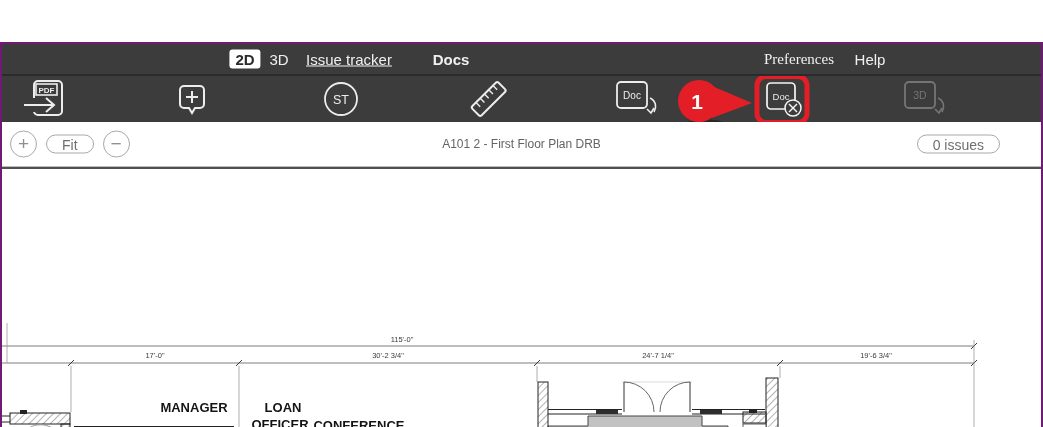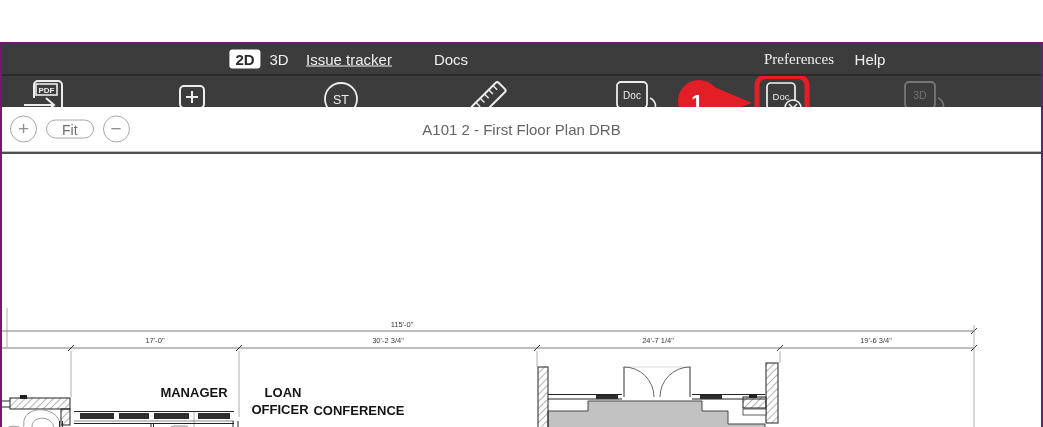--- a/index.html
+++ b/index.html
@@ -23,21 +23,21 @@
   .menu-item{
     position:absolute;top:50%;transform:translate(-50%,-50%);
     color:#f0f0f0;font-size:15px;white-space:nowrap;cursor:default;
   }
   .menu-chip{
     background:#ffffff;color:#2b2b2b;
     border-radius:3px;padding:1px 6px;font-weight:600;
   }
   
   .toolbar{
-    position:relative;height:31px;background:#3c3c3c;
+    position:relative;height:46px;background:#3c3c3c;
   }
   .toolbar svg{display:block;}
   
   .view-bar{
     position:relative;height:45px;background:#ffffff;
     border-bottom:1px solid #bdbdbd;
   }
   .zoom-group{position:absolute;left:8px;top:50%;transform:translateY(-50%);display:flex;align-items:center;gap:9px;}
   .circle-btn{
     width:27px;height:27px;border:1px solid #a8a8a8;border-radius:50%;
@@ -46,21 +46,21 @@
     padding-bottom:2px;
   }
   .pill-btn{
     height:19px;border:1px solid #a8a8a8;border-radius:14px;
     display:flex;align-items:center;justify-content:center;
     color:#6f6f6f;font-size:14px;background:#fff;cursor:pointer;
     padding:0 15px;white-space:nowrap;
   }
   .view-title{
     position:absolute;left:50%;top:50%;transform:translate(-50%,-50%);
-    color:#646464;font-size:15px;white-space:nowrap;
+    color:#646464;font-size:12px;white-space:nowrap;
   }
   .issues-btn{position:absolute;right:41px;top:50%;transform:translateY(-50%);}
   
   .canvas{
     position:relative;height:294px;background:#ffffff;
     border-top:2px solid #505050;
   }
   .canvas svg{display:block;}
   .dim-text{font:7.5px "Liberation Sans",sans-serif;fill:#3a3a3a;}
   .room-text{font:bold 13px "Liberation Sans",sans-serif;fill:#141414;}
@@ -69,21 +69,21 @@
 </style>
 </head>
 <body>
 
 <div id="app">
 
   <div class="menu-bar">
     <span class="menu-item menu-chip" style="left:243px;">2D</span>
     <span class="menu-item" style="left:277px;">3D</span>
     <span class="menu-item" style="left:347px;text-decoration:underline;">Issue tracker</span>
-    <span class="menu-item" style="left:449px;">Docs</span>
+    <span class="menu-item" style="left:449px;font-weight:bold;">Docs</span>
     <span class="menu-item" style="left:797px;font-family:Liberation Serif, serif;">Preferences</span>
     <span class="menu-item" style="left:868px;">Help</span>
   </div>
 
   <div class="toolbar">
     <svg width="1039" height="47" viewBox="0 35 1039 47">
 
       <g stroke="#ededed" stroke-width="2" fill="none">
         <rect x="32" y="40" width="28" height="34" rx="4"></rect>
         <rect x="20" y="57" width="13" height="14" fill="#3c3c3c" stroke="none"></rect>
@@ -145,20 +145,21 @@
     </svg>
   </div>
 
   <div class="view-bar">
     <div class="zoom-group">
       <div class="circle-btn">+</div>
       <div class="pill-btn">Fit</div>
       <div class="circle-btn">−</div>
     </div>
     <div class="view-title">A101 2 - First Floor Plan DRB</div>
+    <div class="pill-btn issues-btn">0 issues</div>
   </div>
 
   <div class="canvas">
     <svg width="1039" height="292" viewBox="0 129 1039 292">
       <defs>
         <pattern id="hatch" width="5" height="5" patternUnits="userSpaceOnUse" patternTransform="rotate(45)">
           <line x1="0" y1="0" x2="0" y2="5" stroke="#6a6a6a" stroke-width="1"></line>
         </pattern>
       </defs>
 

